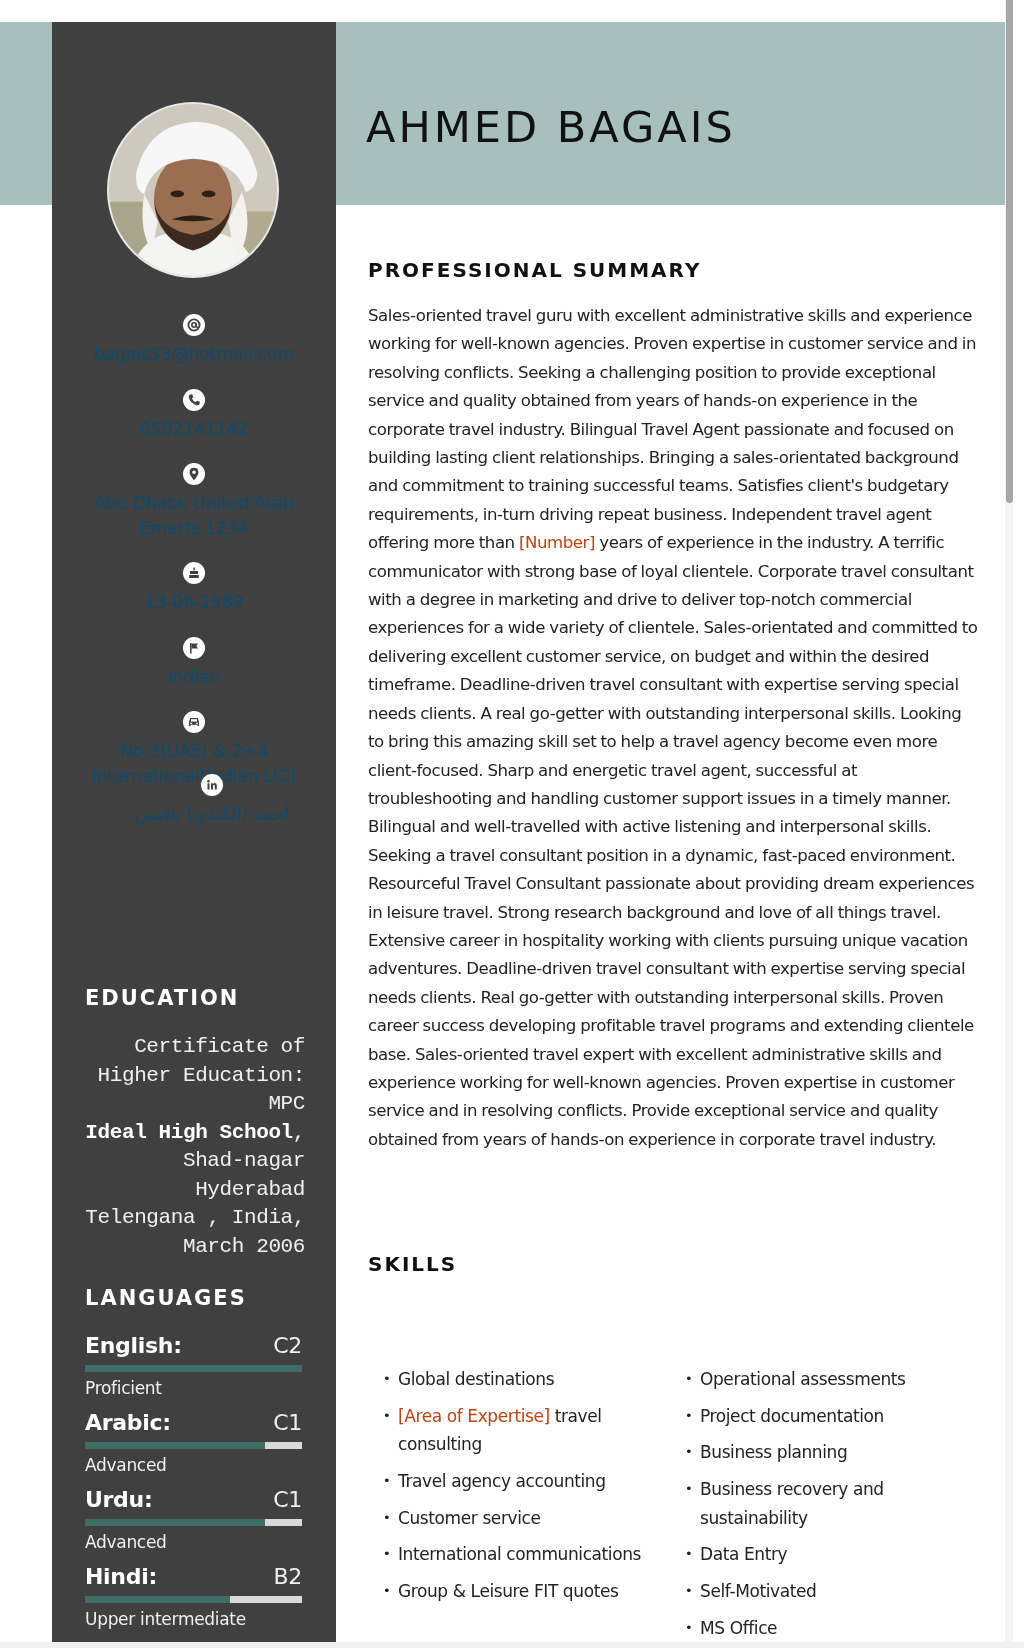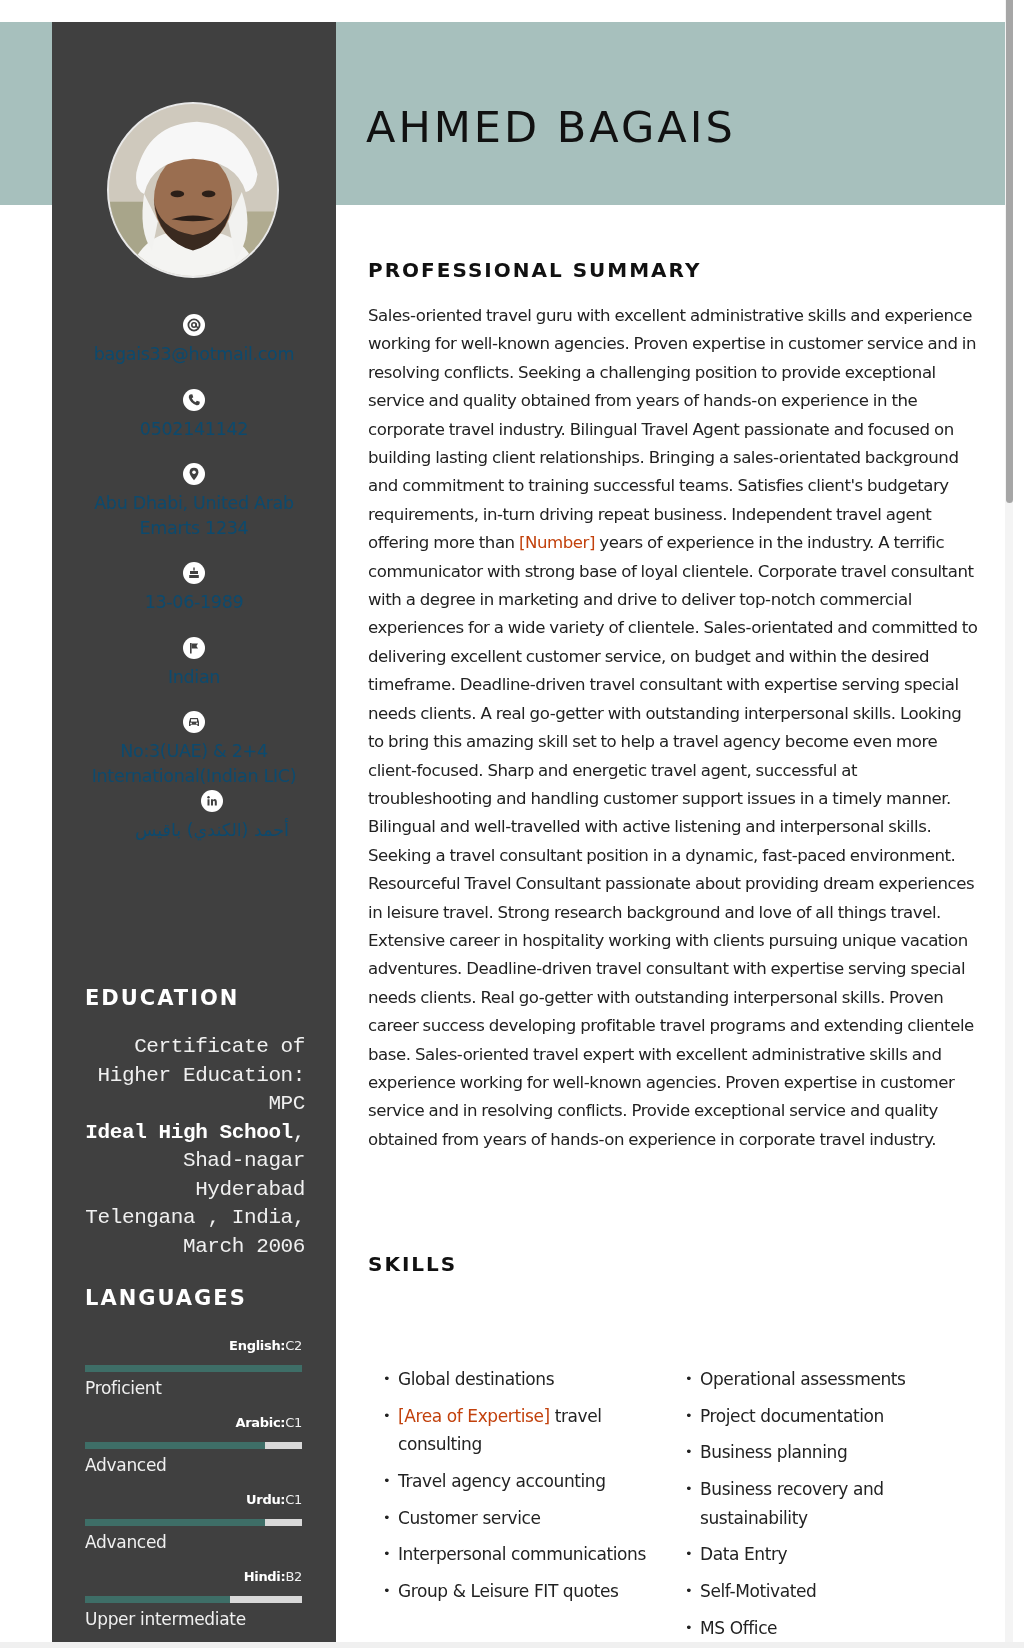--- a/index.html
+++ b/index.html
@@ -18,21 +18,21 @@
   .contact-item { position: absolute; left: 52px; width: 284px; text-align: center; font-size: 17.5px; line-height: 25px; color: #0c4a6e; font-family: "DejaVu Sans", sans-serif; letter-spacing: -0.3px; }
   .contact-icon { display: block; width: 22px; height: 22px; margin: 0 auto 6px; border-radius: 50%; background: #ffffff; position: relative; }
   .contact-icon svg { position: absolute; left: 3px; top: 3px; width: 16px; height: 16px; }
   .contact-text { display: block; }
 
   .side-heading { position: absolute; left: 85px; font-family: "DejaVu Sans", sans-serif; font-weight: bold; font-size: 21px; letter-spacing: 2px; color: #ffffff; }
   .edu-text { position: absolute; left: 85px; top: 1033px; width: 220px; font-family: Liberation Mono, monospace; font-size: 21px; line-height: 28.5px; color: #f0f0f0; letter-spacing: -0.4px; text-align: right; }
   .edu-text b { font-weight: bold; color: #ffffff; }
 
   .lang { position: absolute; left: 85px; width: 217px; font-family: "DejaVu Sans", sans-serif; }
-  .lang-row { display: flex; justify-content: flex-end; font-size: 13px; color: #ffffff; line-height: 24px; letter-spacing: -0.3px; }
+  .lang-row { display: flex; justify-content: space-between; font-size: 22px; color: #ffffff; line-height: 24px; letter-spacing: -0.3px; }
   .lang-name { font-weight: bold; }
   .lang-level { font-weight: normal; color: #f0f0f0; }
   .lang-bar { margin-top: 7px; height: 7px; background: #d9d9d9; position: relative; }
   .lang-fill { position: absolute; left: 0; top: 0; height: 100%; background: #3e6e67; }
   .lang-desc { font-size: 17px; color: #f0f0f0; line-height: 24px; margin-top: 4px; letter-spacing: -0.3px; }
 
   .name { position: absolute; left: 366px; top: 102px; font-family: "DejaVu Sans", sans-serif; font-size: 43px; letter-spacing: 3px; color: #111; font-weight: normal; }
   .main-heading { position: absolute; left: 368px; font-family: "DejaVu Sans", sans-serif; font-weight: bold; font-size: 20px; letter-spacing: 2px; color: #111; }
   .summary { position: absolute; left: 368px; top: 302px; width: 610px; font-family: "DejaVu Sans", sans-serif; font-size: 16.6px; line-height: 28.4px; color: #222; letter-spacing: -0.45px; word-spacing: -0.5px; }
   .placeholder { color: #c2410c; }
@@ -129,21 +129,21 @@
     <svg viewBox="0 0 16 16">
         <path d="M4.2 4 H11.8 L13 8 V12 H11.4 V10.8 H4.6 V12 H3 V8 Z" fill="#404040"></path>
         <rect x="5" y="5.2" width="6" height="2.4" fill="#fff"></rect>
         <circle cx="5" cy="9.3" r="0.9" fill="#fff"></circle>
         <circle cx="11" cy="9.3" r="0.9" fill="#fff"></circle>
       </svg>
   </span>
   <span class="contact-text" style="padding:0 30px;">No:3(UAE) &amp; 2+4 International(Indian LIC)</span>
 </div>
 
-<div class="contact-item" style="top:790px;padding-left:36px;">
+<div class="contact-item" style="top:774px;padding-left:36px;">
   <span class="contact-icon">
     <svg viewBox="0 0 16 16">
         <rect x="3.5" y="6.3" width="2" height="6.2" fill="#404040"></rect>
         <circle cx="4.5" cy="4.2" r="1.2" fill="#404040"></circle>
         <path d="M7 6.3 H8.9 V7.3 Q9.6 6.1 11 6.1 Q12.8 6.1 12.8 8.6 V12.5 H10.8 V9 Q10.8 7.8 9.9 7.8 Q9 7.8 9 9 V12.5 H7 Z" fill="#404040"></path>
       </svg>
   </span>
   <span class="contact-text" dir="rtl">أحمد (الكندي) باقيس</span>
 </div>
 
@@ -204,21 +204,21 @@
 <div class="main-heading" style="top:258px;">PROFESSIONAL SUMMARY</div>
 <p class="summary"><span>Sales-oriented travel guru with excellent administrative skills and experience working for well-known agencies. Proven expertise in customer service and in resolving conflicts. Seeking a challenging position to provide exceptional service and quality obtained from years of hands-on experience in the corporate travel industry. Bilingual Travel Agent passionate and focused on building lasting client relationships. Bringing a sales-orientated background and commitment to training successful teams. Satisfies client's budgetary requirements, in-turn driving repeat business. Independent travel agent offering more than </span><span class="placeholder">[Number]</span><span> years of experience in the industry. A terrific communicator with strong base of loyal clientele. Corporate travel consultant with a degree in marketing and drive to deliver top-notch commercial experiences for a wide variety of clientele. Sales-orientated and committed to delivering excellent customer service, on budget and within the desired timeframe. Deadline-driven travel consultant with expertise serving special needs clients. A real go-getter with outstanding interpersonal skills. Looking to bring this amazing skill set to help a travel agency become even more client-focused. Sharp and energetic travel agent, successful at troubleshooting and handling customer support issues in a timely manner. Bilingual and well-travelled with active listening and interpersonal skills. Seeking a travel consultant position in a dynamic, fast-paced environment. Resourceful Travel Consultant passionate about providing dream experiences in leisure travel. Strong research background and love of all things travel. Extensive career in hospitality working with clients pursuing unique vacation adventures. Deadline-driven travel consultant with expertise serving special needs clients. Real go-getter with outstanding interpersonal skills. Proven career success developing profitable travel programs and extending clientele base. Sales-oriented travel expert with excellent administrative skills and experience working for well-known agencies. Proven expertise in customer service and in resolving conflicts. Provide exceptional service and quality obtained from years of hands-on experience in corporate travel industry.</span></p>
 
 <div class="main-heading" style="top:1252px;">SKILLS</div>
 <div class="skills">
   <ul class="col1">
     <li>Global destinations</li>
     <li><span class="placeholder">[Area of Expertise]</span> <span>travel consulting</span></li>
     <li>Travel agency accounting</li>
     <li>Customer service</li>
-    <li>Interpersonal communications</li>
+    <li>International communications</li>
     <li>Group &amp; Leisure FIT quotes</li>
   </ul>
   <ul class="col2">
     <li>Operational assessments</li>
     <li>Project documentation</li>
     <li>Business planning</li>
     <li>Business recovery and sustainability</li>
     <li>Data Entry</li>
     <li>Self-Motivated</li>
     <li>MS Office</li>

